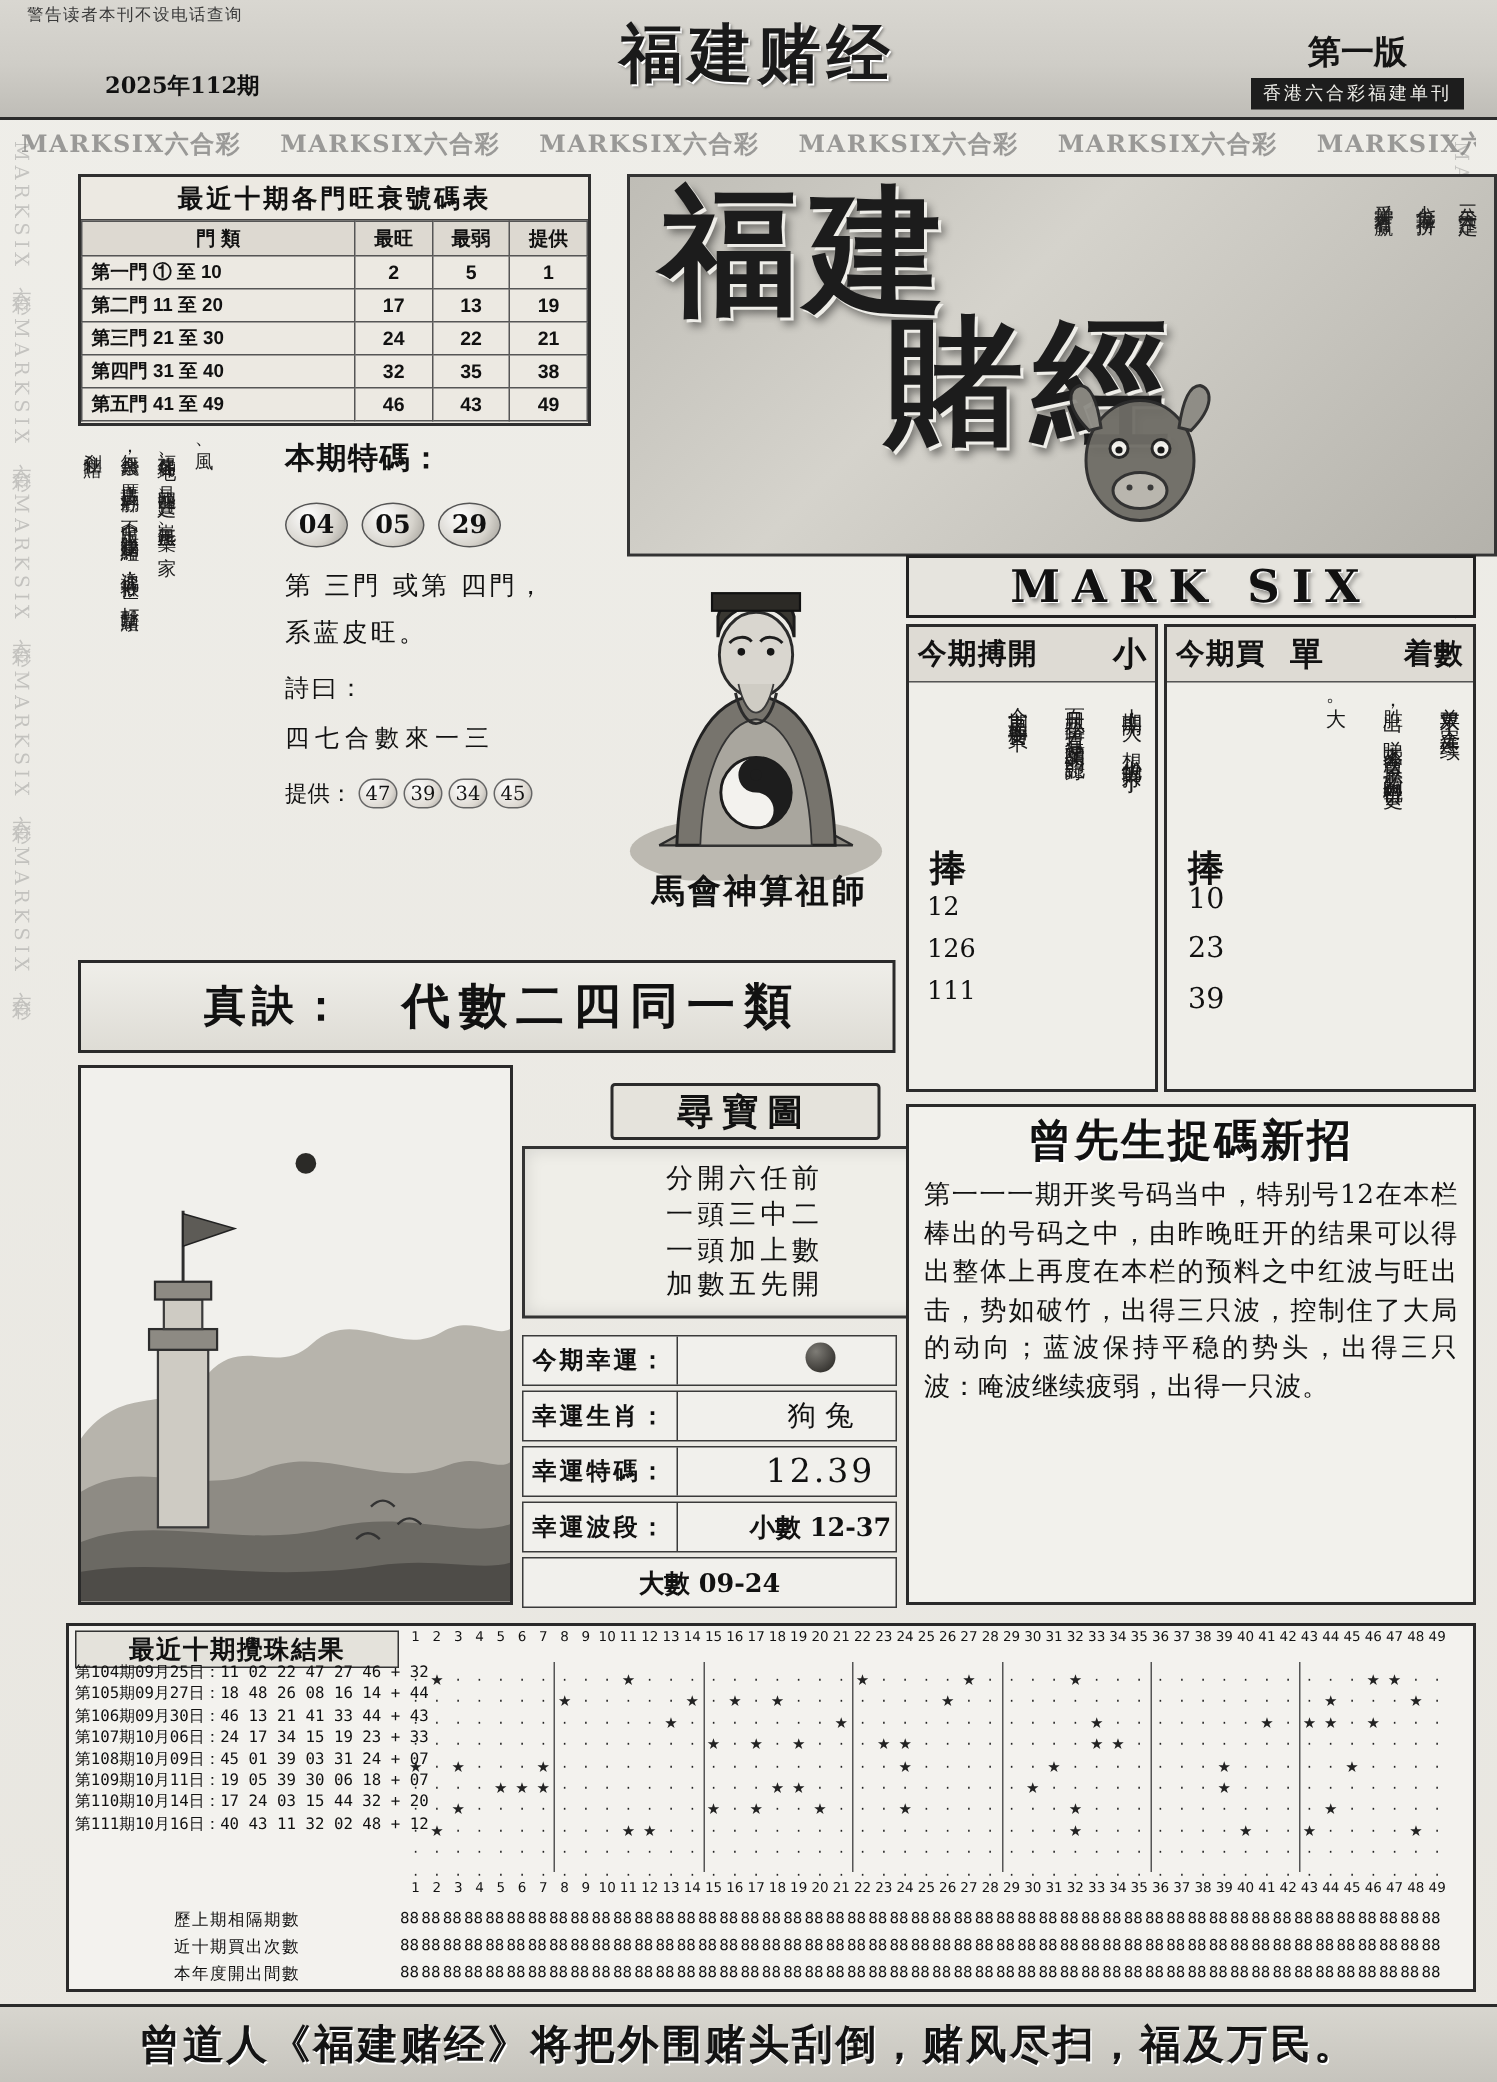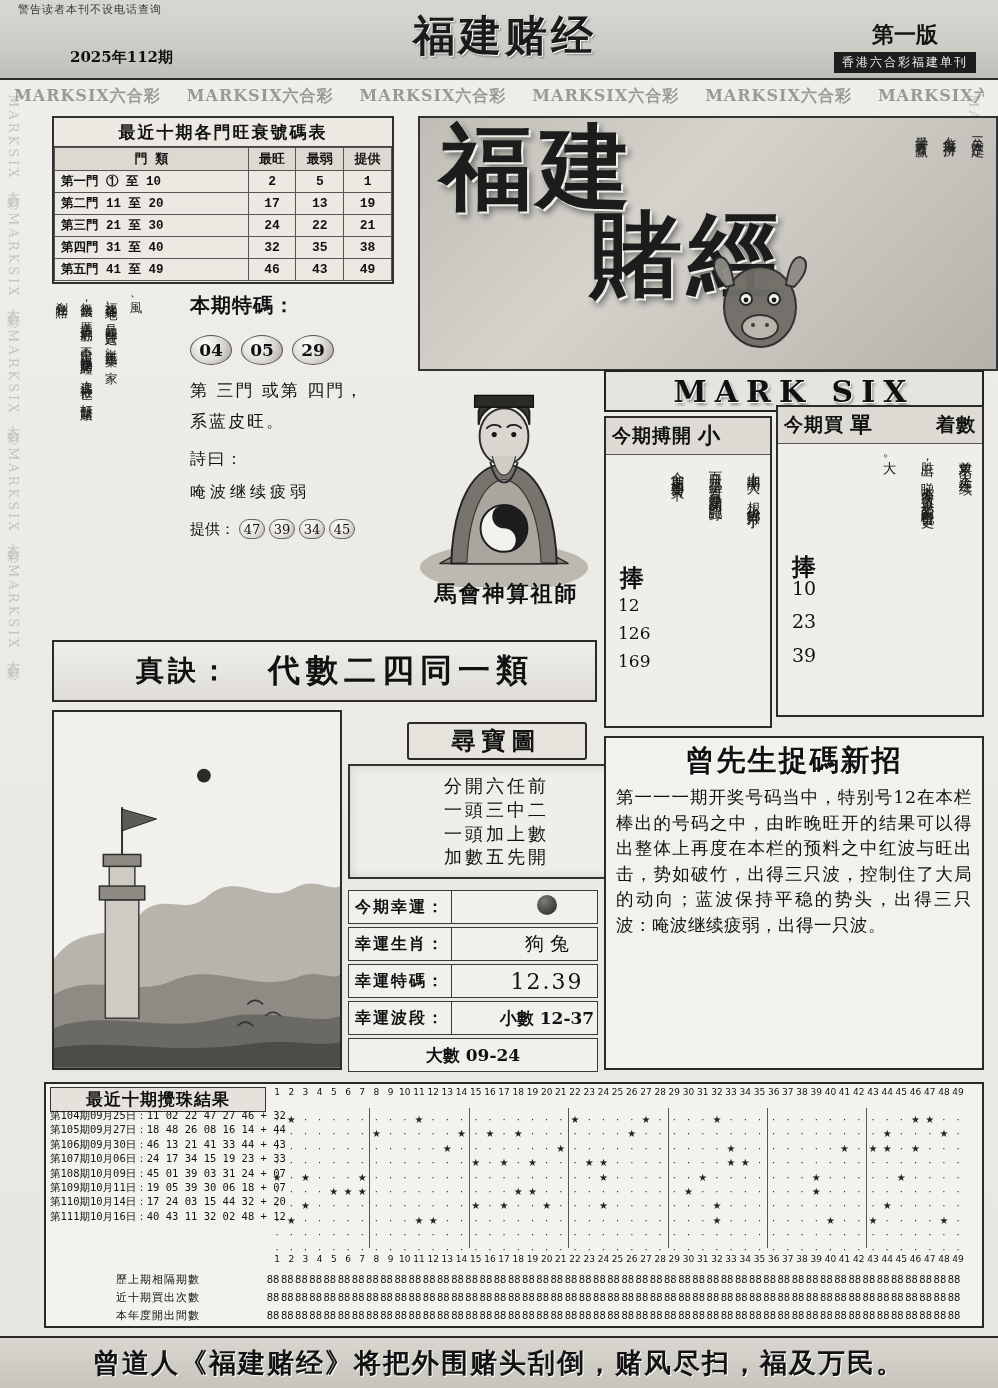--- a/index.html
+++ b/index.html
@@ -73,21 +73,21 @@
   .box { position:absolute; background:#f6f5f1; border:1px solid #3a3a3a; }
   .blk { position:absolute; }
 
   
   #hot-table { left:52px; top:116px; width:342px; height:168px; background:#ece9e2; border:2px solid #2f2f2f; }
   #hot-table .tt {
     text-align:center; font-family:"DejaVu Serif",serif; font-weight:bold;
     font-size:17px; padding:3px 0 2px; letter-spacing:2px;
     border-bottom:1px solid #444;
   }
-  #hot-table table { width:100%; border-collapse:collapse; font-size:13px; font-family:Liberation Mono, monospace;padding-left:28px;}
+  #hot-table table { width:100%; border-collapse:collapse; font-size:13px; font-family:Liberation Sans, sans-serif;padding-left:28px;}
   #hot-table th, #hot-table td {
     border:1px solid #555; padding:2px 0; text-align:center; font-weight:bold;
   }
   #hot-table th { background:#ddd9d1; font-size:13px; }
   #hot-table td.lbl { text-align:left; padding-left:6px; font-size:12.5px; white-space:nowrap;}
 
   
   #vert-col { left:52px; top:292px; width:130px; height:340px; }
   .vtext {
     writing-mode: vertical-rl; text-orientation: upright;
@@ -147,25 +147,25 @@
     border:2px solid #222; background:#e6e4de;
     display:flex; align-items:center; justify-content:center;
   }
   #marksix .t {
     font-family:"DejaVu Serif",serif; font-size:30px; font-weight:bold;
     letter-spacing:8px; color:#111; text-shadow:1px 1px 0 #fff, 2px 3px 3px rgba(0,0,0,.4);
   }
 
   
   #fc-left { left:604px; top:416px; width:168px; height:312px; border:2px solid #2b2b2b; background:#efeee9;}
-  #fc-right { left:776px; top:405px; width:208px; height:312px; border:2px solid #2b2b2b; background:#efeee9;}
+  #fc-right { left:776px; top:416px; width:208px; height:312px; border:2px solid #2b2b2b; background:#efeee9;}
   .fc-hd {
-    display:flex; align-items:center; gap:6px; padding:3px 6px;
+    display:flex; align-items:center; gap:16px; padding:3px 6px;
     border-bottom:1px solid #555; background:#dedbd4;
-    font-family:"DejaVu Serif",serif; font-weight:bold;
+    font-family:"DejaVu Serif",serif; font-weight:bold;justify-content:space-between;
   }
   .fc-hd .lab { font-size:19px; letter-spacing:1px; }
   .fc-hd .val { font-size:22px; }
   .fc-body { position:relative; height:266px; }
   .fc-vert {
     position:absolute; top:6px; right:6px;
     writing-mode: vertical-rl; text-orientation: upright;
     font-family:"DejaVu Serif",serif; font-size:13.5px; letter-spacing:3px;
     line-height:1.6; height:250px; color:#181818;
   }
@@ -401,21 +401,21 @@
   <div class="blk" id="special">
     <div class="hd">本期特碼：</div>
     <div class="balls">
       <div class="ball">04</div>
       <div class="ball">05</div>
       <div class="ball">29</div>
     </div>
     <div class="ln">第 三門 或第 四門，</div>
     <div class="ln2">系蓝皮旺。</div>
     <div class="poem">詩曰：</div>
-    <div class="poem2">唵波继续疲弱</div>
+    <div class="poem2">四七合數來一三</div>
     <div class="provide">
       <span>提供：</span>
       <span class="mini-ball">47</span>
       <span class="mini-ball">39</span>
       <span class="mini-ball">34</span>
       <span class="mini-ball">45</span>
     </div>
   </div>
 
   <div class="box" id="art">
@@ -476,21 +476,21 @@
       <span class="val">小</span>
     </div>
     <div class="fc-body">
       <div class="fc-vert">上期開大，想小也的打不了，</div>
       <div class="fc-vert second">而且小路一貫有連續開的記錄，</div>
       <div class="fc-vert third">今期更加要買下。</div>
       <div class="peng">捧</div>
       <div class="fc-nums">
         <div>12</div>
         <div>126</div>
-        <div>169</div>
+        <div>111</div>
       </div>
     </div>
   </div>
 
   <div id="fc-right" class="box">
     <div class="fc-hd">
       <span class="lab">今期買</span>
       <span class="val">單</span>
       <span class="lab" style="margin-left:auto">着數</span>
     </div>

